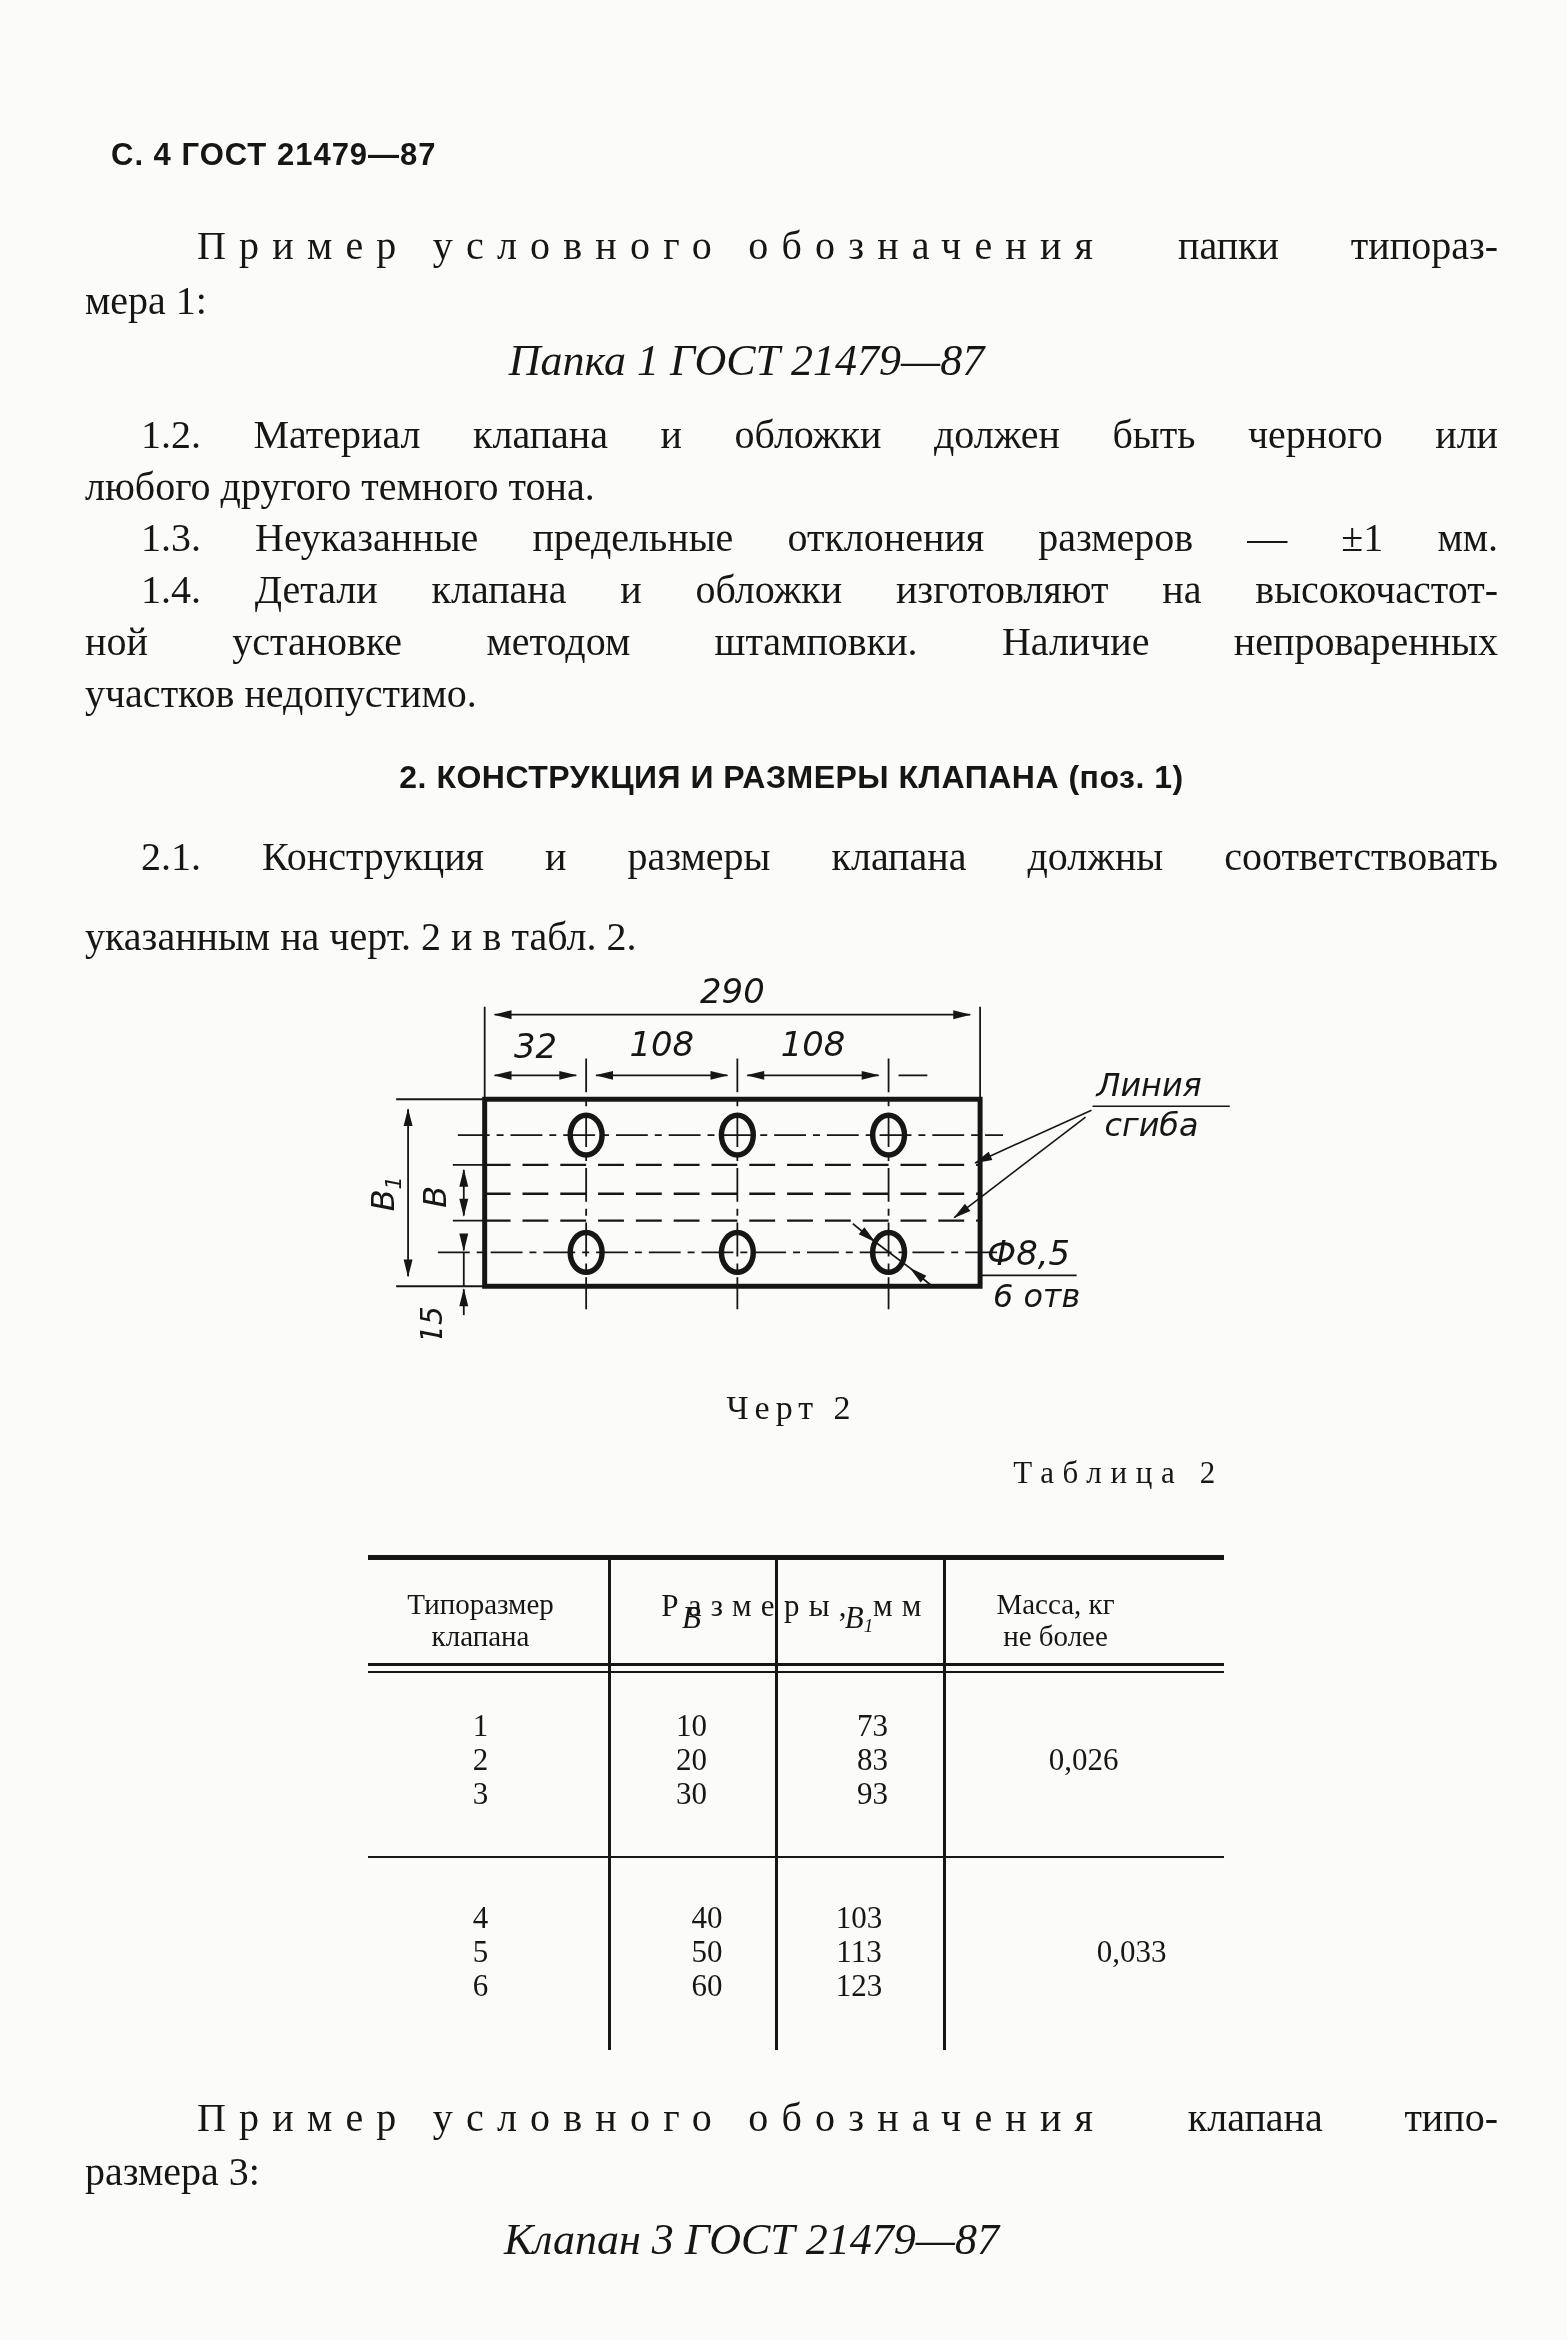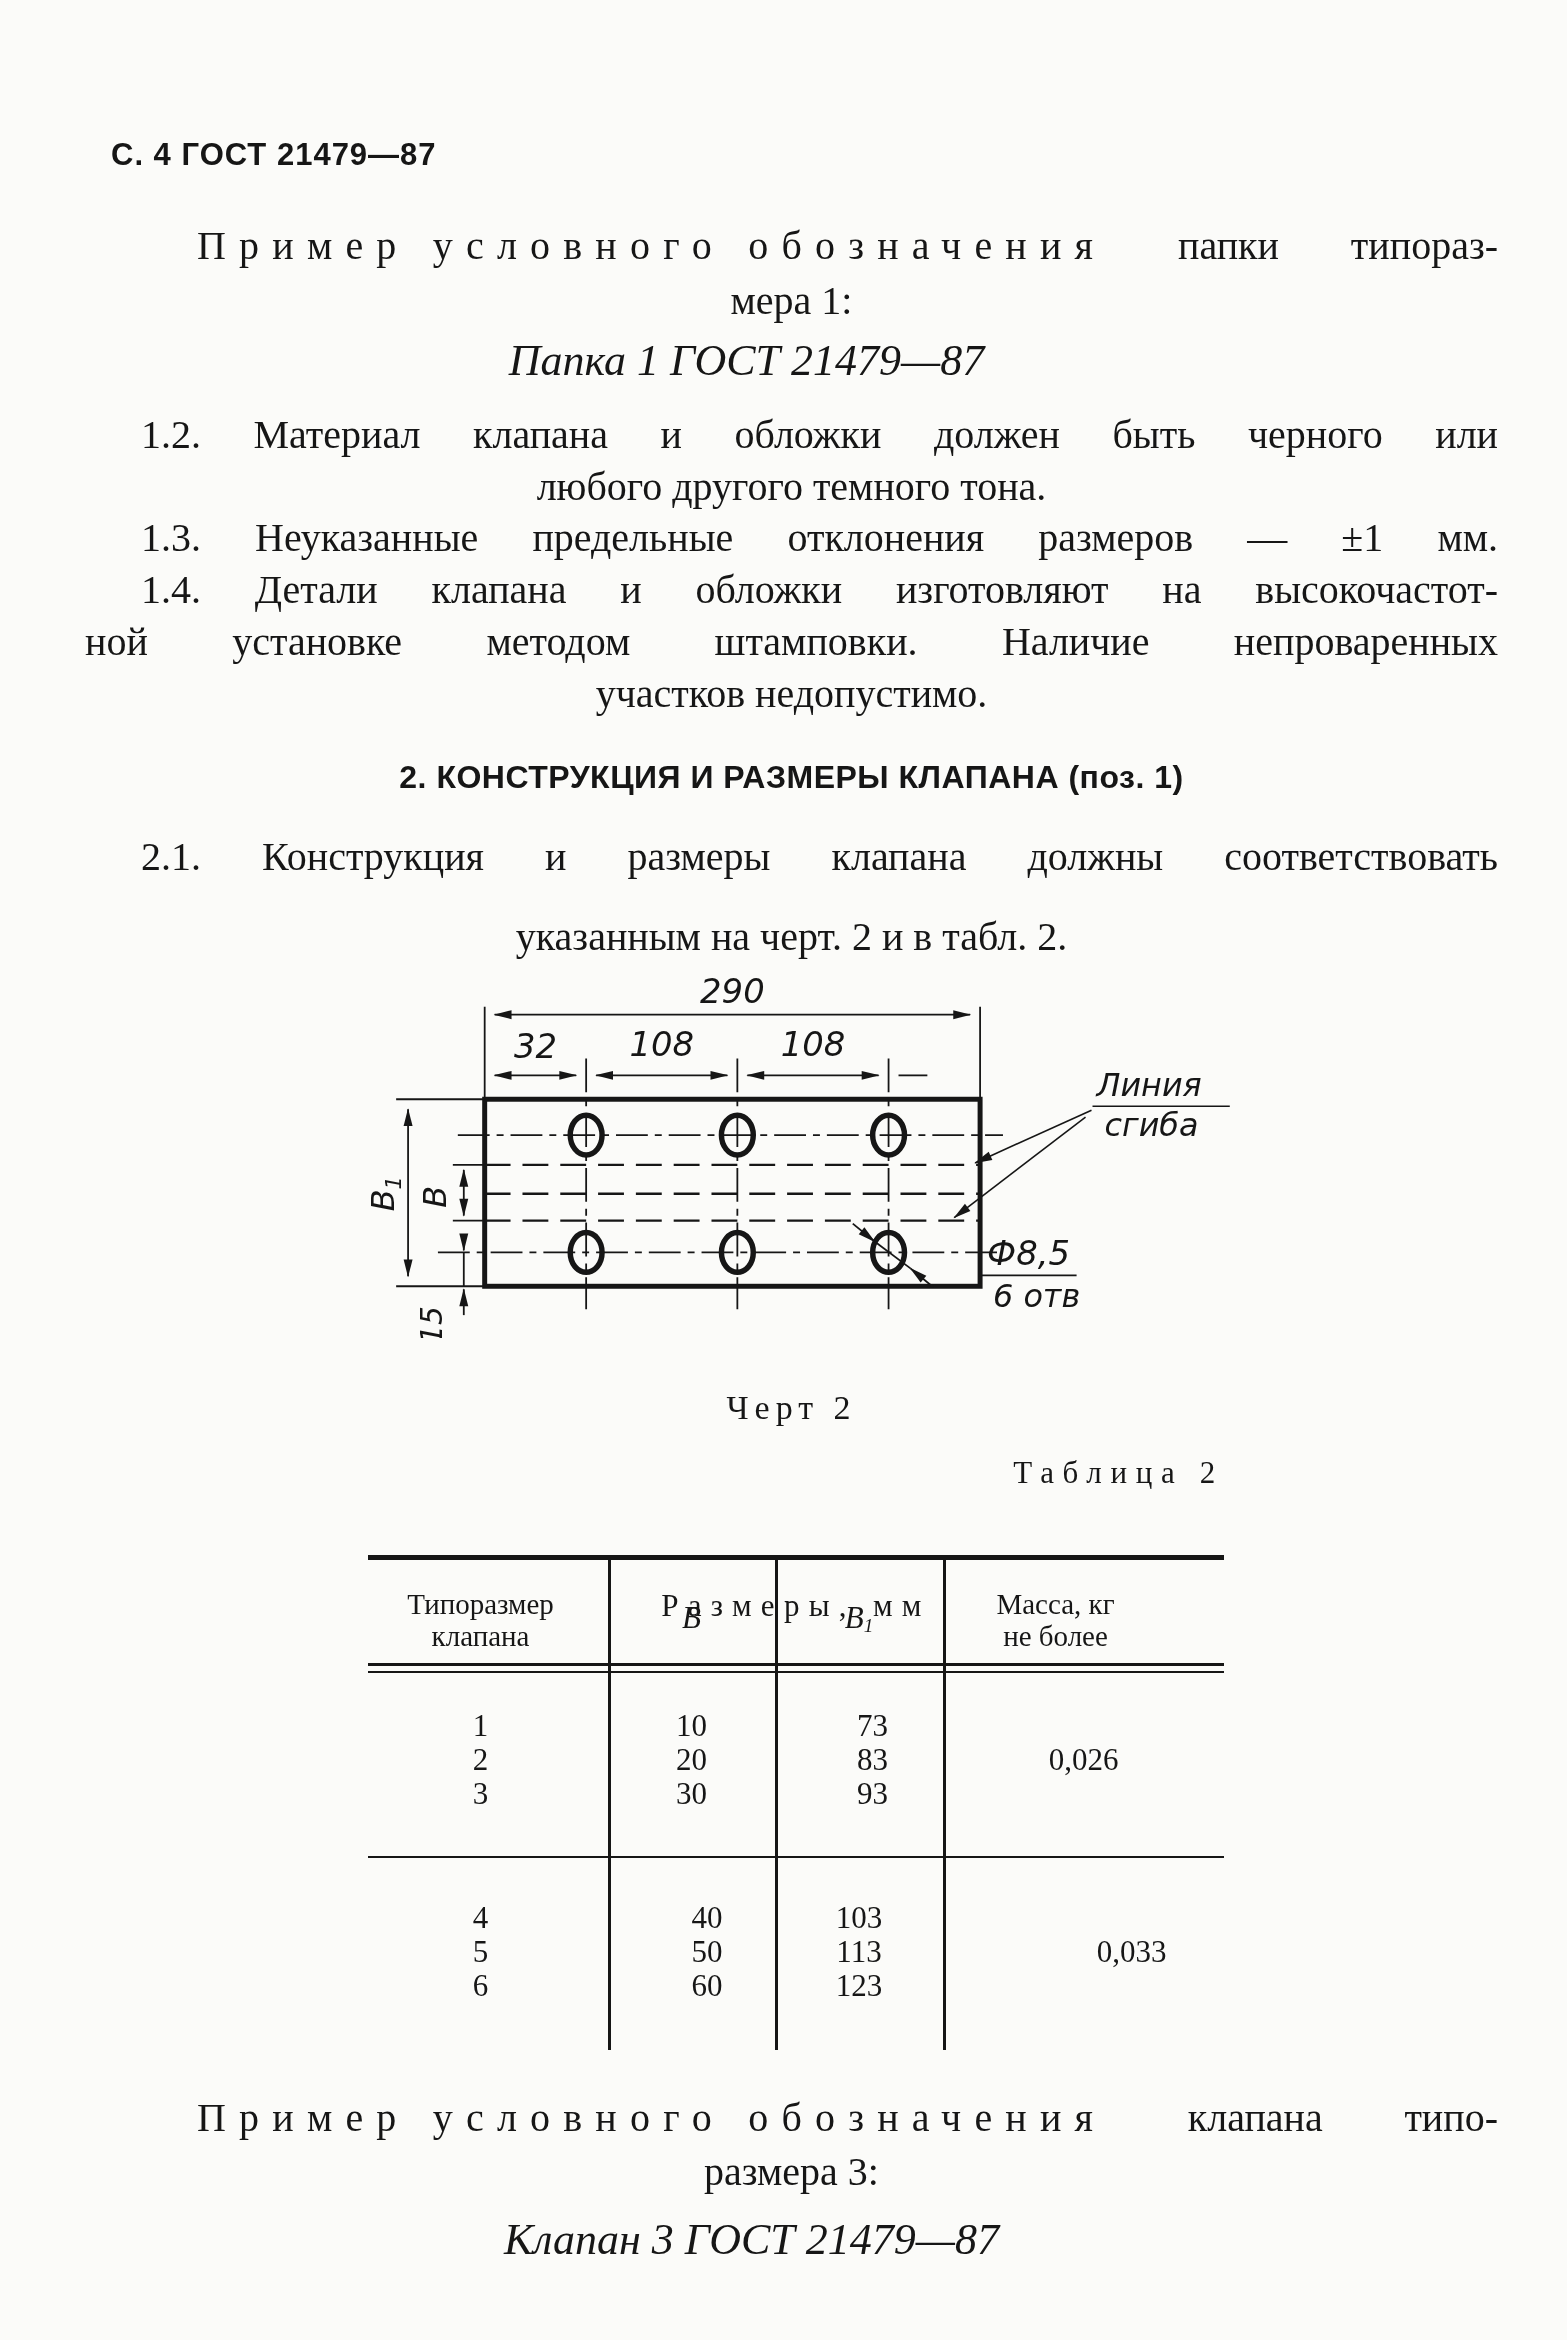--- a/index.html
+++ b/index.html
@@ -1,19 +1,19 @@
 <!DOCTYPE html>
 <html><head>
 <meta charset="utf-8">
 <style>
   html,body{margin:0;padding:0;}
   body{width:1567px;height:2340px;position:relative;background:#fbfbf9;color:#161616;
        font-family:"Liberation Serif",serif;}
   .abs{position:absolute;}
-  .bodyline{left:85px;width:1413px;font-size:40px;line-height:50px;white-space:nowrap;text-align:center;}
+  .bodyline{left:85px;width:1413px;font-size:40px;line-height:50px;white-space:nowrap;}
   .just{white-space:normal;text-align:justify;text-align-last:justify;}
   .indent{text-indent:56px;}
   .spaced{letter-spacing:0.33em;}
   .pageheader{font-family:"Liberation Sans",sans-serif;font-weight:bold;font-size:31px;letter-spacing:1px;}
   .desig{font-style:italic;font-size:44px;text-align:center;}
   .secheading{font-family:"Liberation Sans",sans-serif;font-weight:bold;font-size:32px;text-align:center;letter-spacing:0.5px;}
   .caption{font-size:34px;text-align:center;letter-spacing:6px;}
   .tabcap{font-size:31px;text-align:right;letter-spacing:0.28em;}
   .units{font-size:31px;text-align:center;letter-spacing:0.30em;}
   .rule{background:#161616;}

